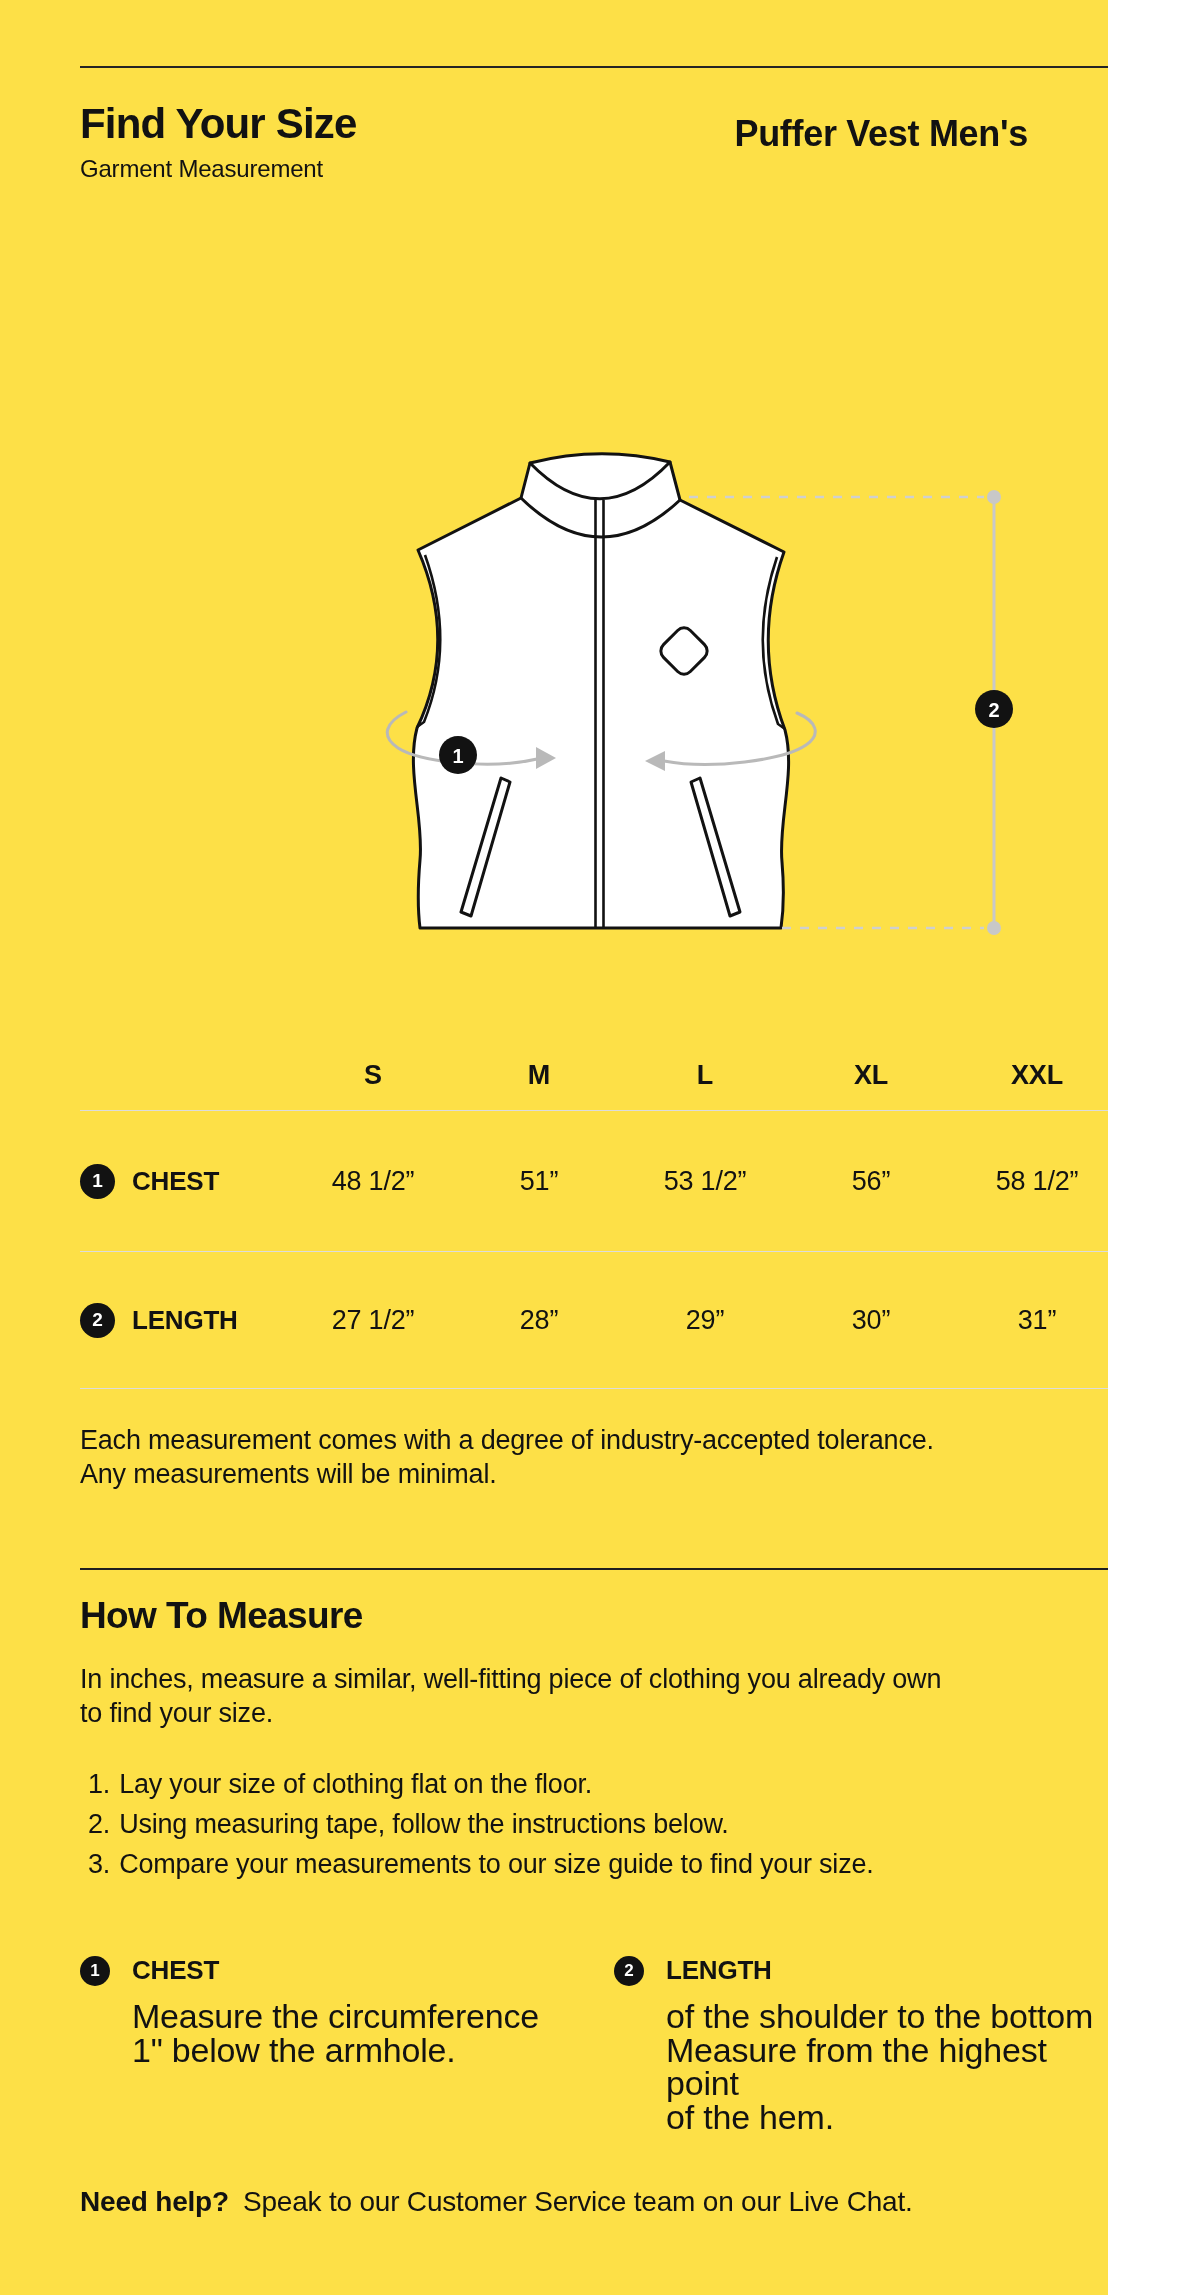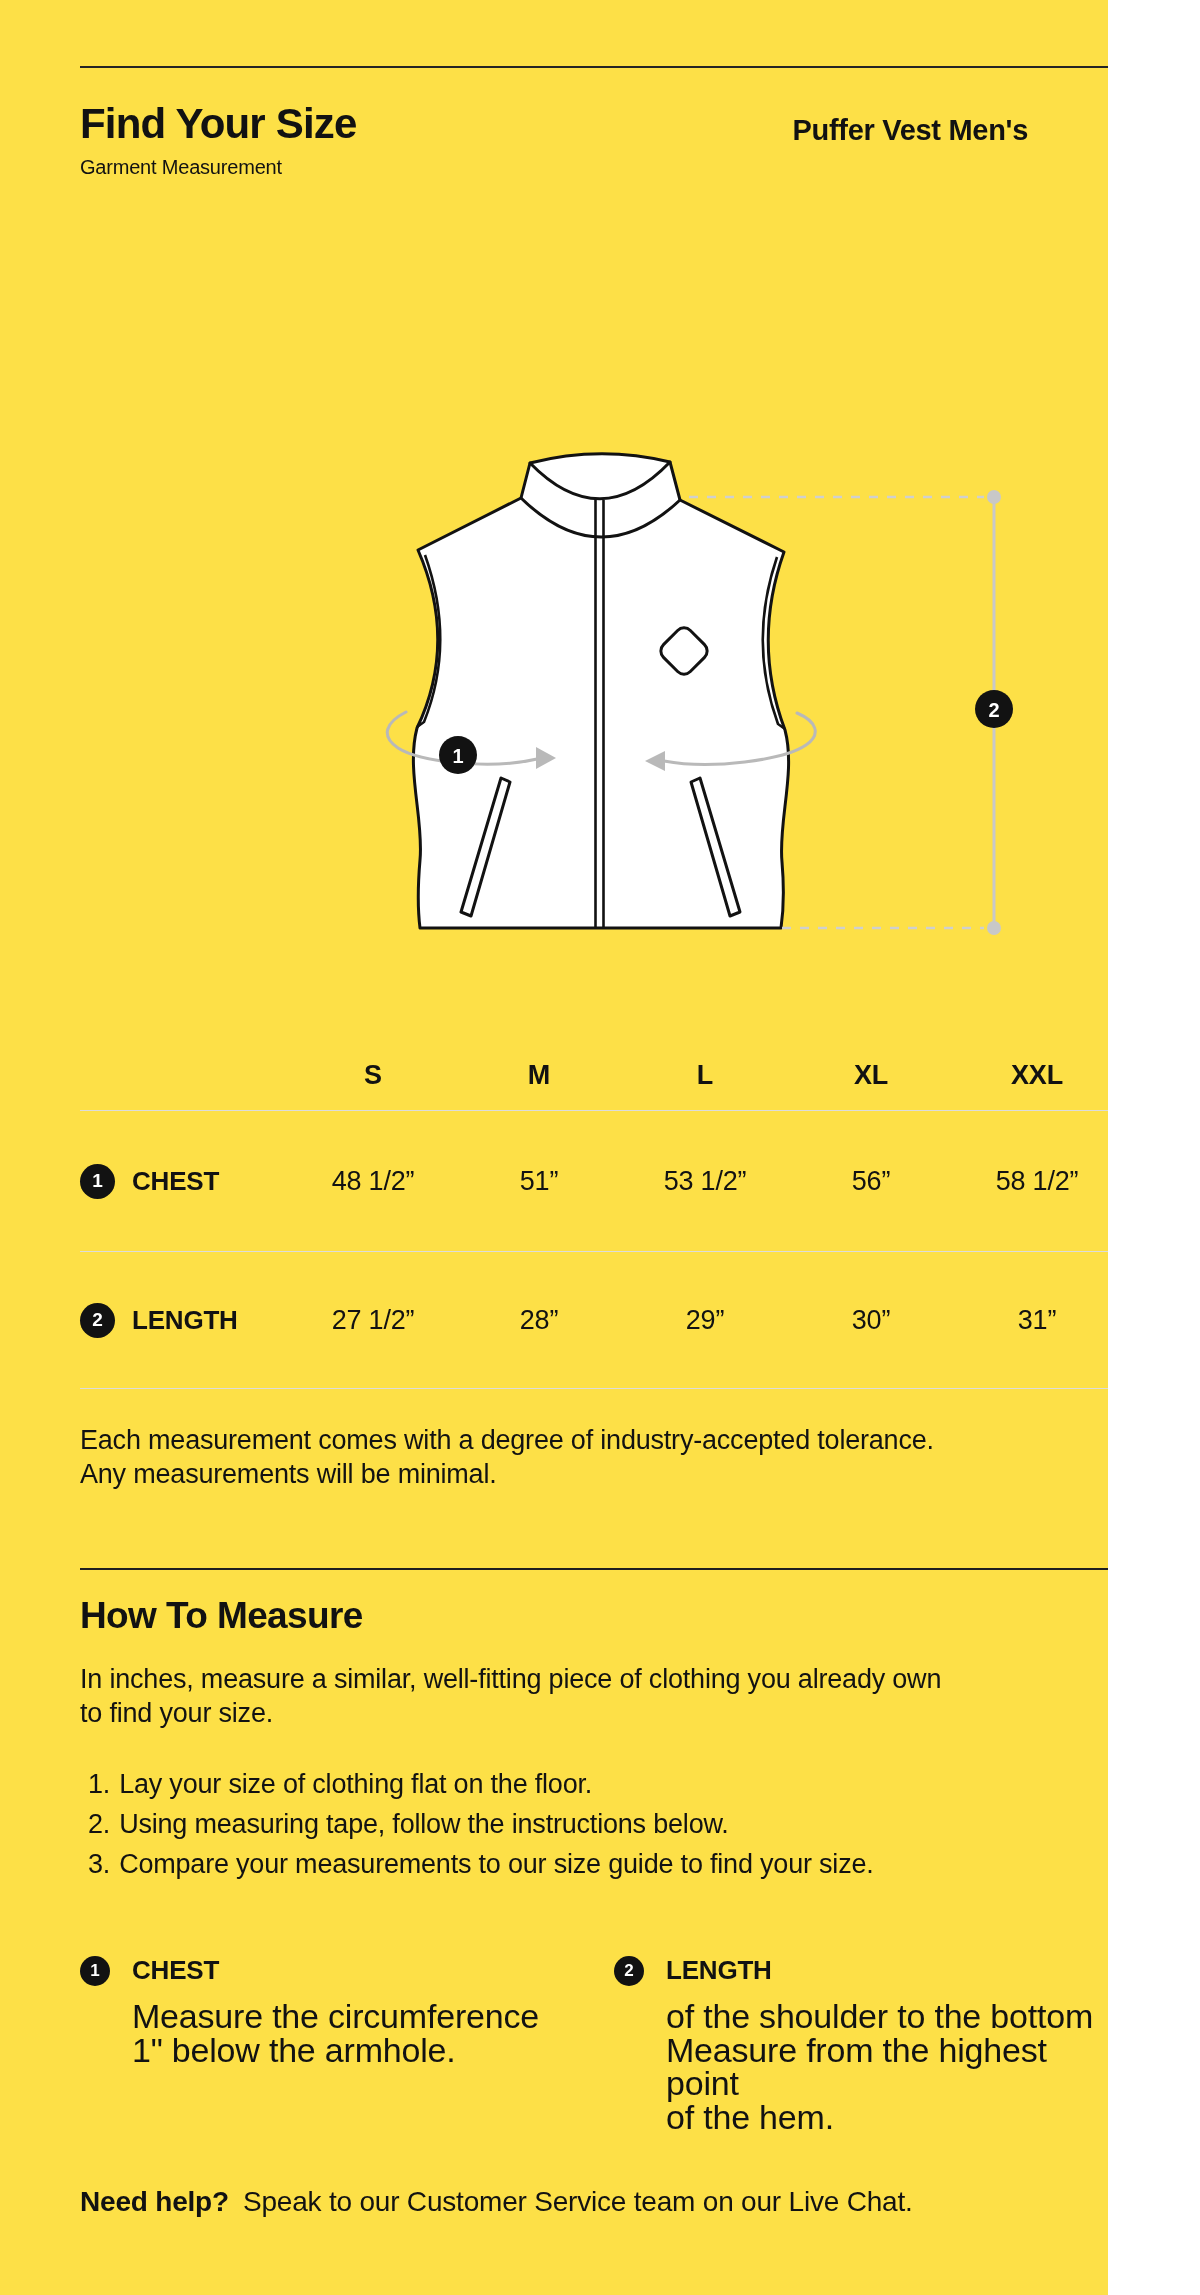--- a/index.html
+++ b/index.html
@@ -1,22 +1,22 @@
 <!DOCTYPE html>
 <html><head>
 <meta charset="utf-8">
 <style>
   html,body{margin:0;padding:0;background:#ffffff;}
   body{font-family:"Liberation Sans","DejaVu Sans",sans-serif;color:#121212;}
   .page{position:relative;width:1108px;height:2295px;background:#fde047;overflow:hidden;}
 
   .rule-top{position:absolute;left:80px;top:66px;width:1040px;height:2px;background:#242424;}
   .title{position:absolute;left:80px;top:103px;font-size:42px;font-weight:700;letter-spacing:-0.8px;line-height:1;}
-  .product{position:absolute;right:80px;top:116px;font-size:29px;font-weight:700;letter-spacing:-0.3px;line-height:1;}
-  .subtitle{position:absolute;left:80px;top:157px;font-size:20px;font-weight:400;letter-spacing:-0.2px;line-height:1;}
+  .product{position:absolute;right:80px;top:116px;font-size:36px;font-weight:700;letter-spacing:-0.3px;line-height:1;}
+  .subtitle{position:absolute;left:80px;top:157px;font-size:24px;font-weight:400;letter-spacing:-0.2px;line-height:1;}
 
   .vest-wrap{position:absolute;left:380px;top:430px;width:640px;height:520px;}
 
   .size-table{position:absolute;left:80px;top:1040px;width:1040px;}
   .trow{display:grid;grid-template-columns:210px repeat(5,166px);align-items:center;}
   .trow.head{height:70px;border-bottom:1px solid #dcdcdc;}
   .trow.r1{height:140px;border-bottom:1px solid #dcdcdc;}
   .trow.r2{height:136px;border-bottom:1px solid #dcdcdc;}
   .th{font-size:27px;font-weight:700;text-align:center;letter-spacing:-0.2px;}
   .td{font-size:27px;text-align:center;letter-spacing:-0.2px;}

